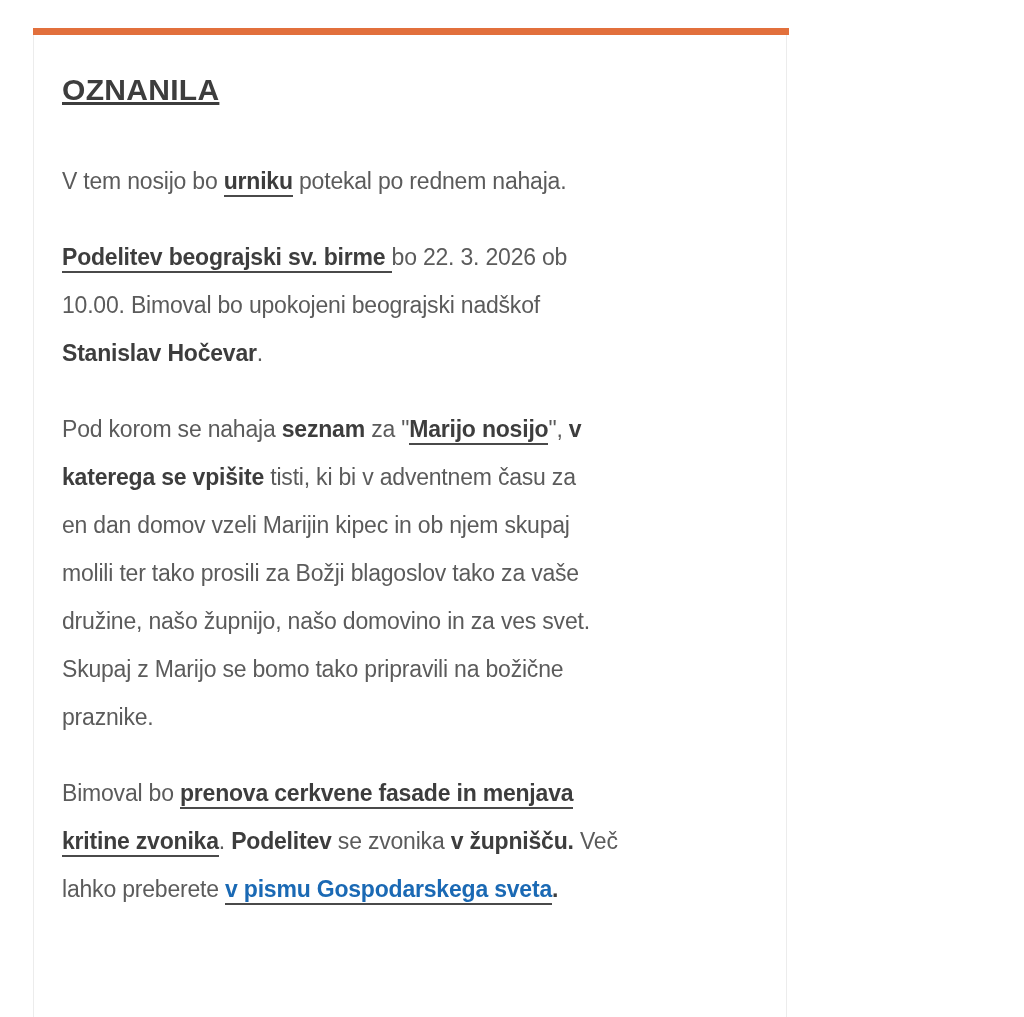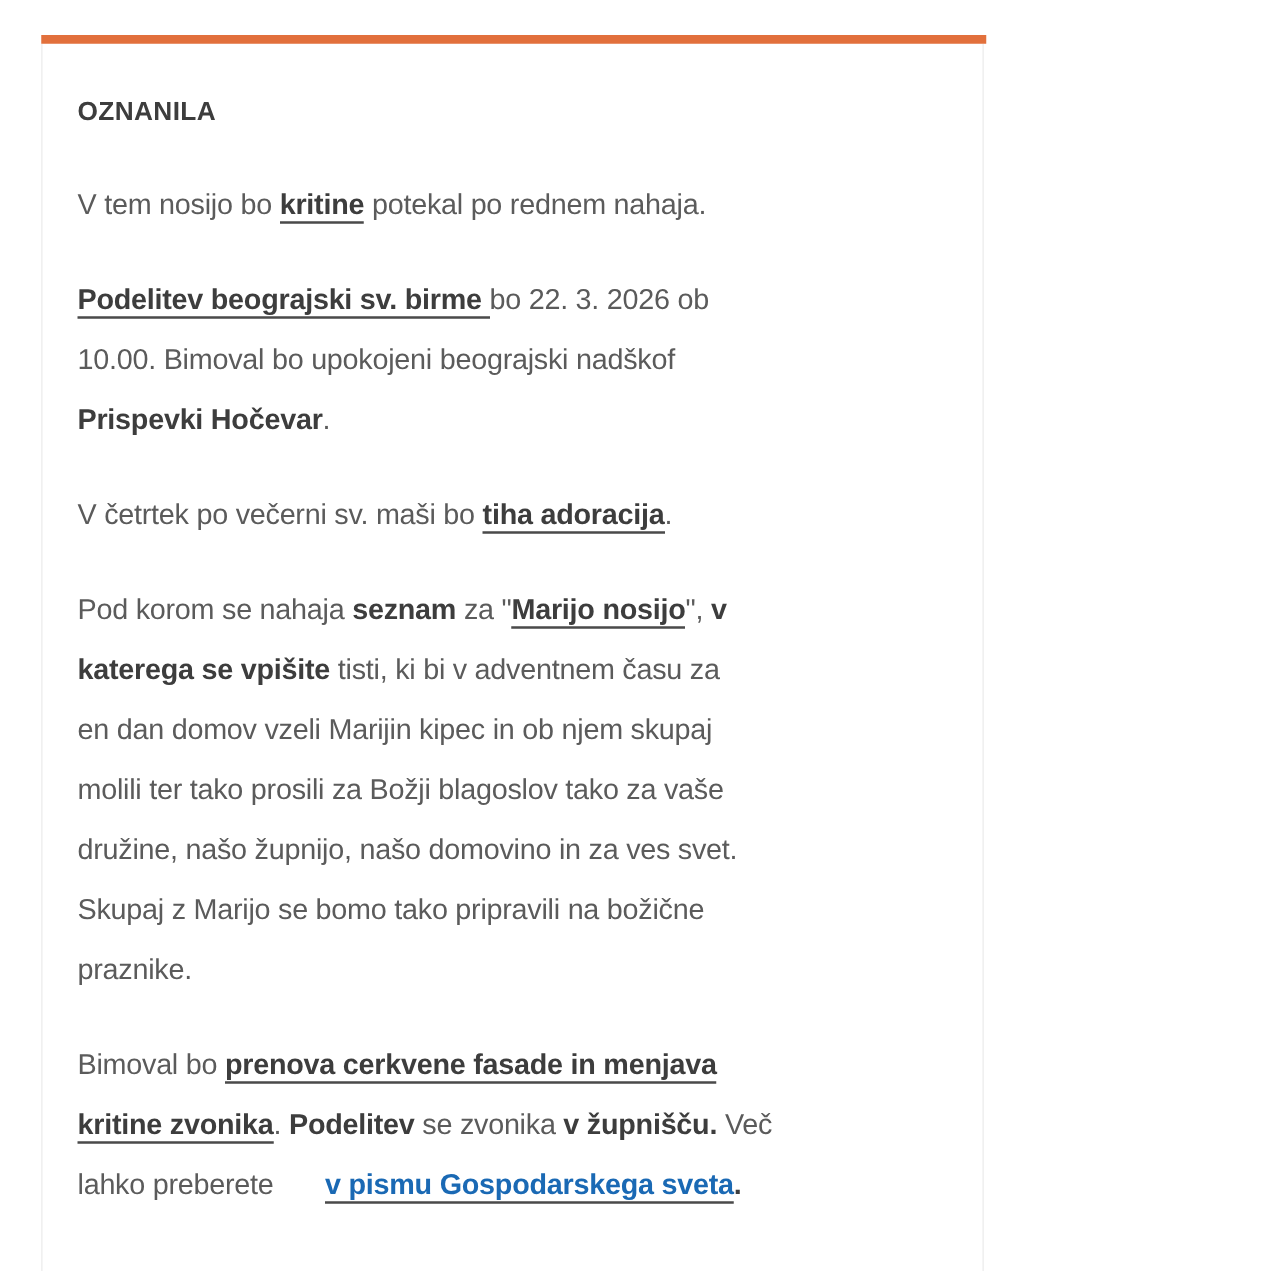--- a/index.html
+++ b/index.html
@@ -25,46 +25,46 @@
     background:var(--card-bg);
     border-left:1px solid var(--card-border);
     border-right:1px solid var(--card-border);
     padding:40px 27px 0 28px;
   }
   .accent-bar{
     position:absolute;left:-1px;top:-7px;width:756px;height:7px;
     background:var(--accent);
   }
   h3.title{
-    margin:0 0 34px 0;
-    font-size:21px;line-height:30px;font-weight:bold;
+    margin:0 0 52px 0;
+    font-size:30px;line-height:30px;font-weight:bold;
     color:var(--emph-text);
     letter-spacing:.3px;
+    text-decoration:underline;
   }
   .content p{
     margin:0 0 28px 0;
     font-size:23px;line-height:48px;
     color:var(--body-text);
     letter-spacing:-.2px;
   }
   .content strong{color:var(--emph-text);font-weight:bold;}
   .content .u{border-bottom:2px solid var(--underline);padding-bottom:1px;}
   .content a{
     color:var(--link);font-weight:bold;text-decoration:none;
-    border-bottom:2px solid var(--underline);padding-bottom:1px;margin-left:35px;
+    border-bottom:2px solid var(--underline);padding-bottom:1px;
   }
 </style>
 </head>
 <body>
 
 <div class="page">
   <div class="card">
     <div class="accent-bar"></div>
     <h3 class="title">OZNANILA</h3>
     <div class="content" id="content">
-        <p><span>V tem nosijo bo </span><strong class="u">kritine</strong><span> potekal po rednem nahaja.</span></p>
-        <p><strong class="u">Podelitev beograjski sv. birme </strong><span>bo 22. 3. 2026 ob<br>10.00. Bimoval bo upokojeni beograjski nadškof<br></span><strong>Prispevki Hočevar</strong><span>.</span></p>
-        <p><span>V četrtek po večerni sv. maši bo </span><strong class="u">tiha adoracija</strong><span>.</span></p>
+        <p><span>V tem nosijo bo </span><strong class="u">urniku</strong><span> potekal po rednem nahaja.</span></p>
+        <p><strong class="u">Podelitev beograjski sv. birme </strong><span>bo 22. 3. 2026 ob<br>10.00. Bimoval bo upokojeni beograjski nadškof<br></span><strong>Stanislav Hočevar</strong><span>.</span></p>
         <p><span>Pod korom se nahaja </span><strong>seznam</strong><span> za "</span><strong class="u">Marijo nosijo</strong><span>", </span><strong>v<br>katerega se vpišite</strong><span> tisti, ki bi v adventnem času za<br>en dan domov vzeli Marijin kipec in ob njem skupaj<br>molili ter tako prosili za Božji blagoslov tako za vaše<br>družine, našo župnijo, našo domovino in za ves svet.<br>Skupaj z Marijo se bomo tako pripravili na božične<br>praznike.</span></p>
         <p><span>Bimoval bo </span><strong class="u">prenova cerkvene fasade in menjava<br>kritine zvonika</strong><span>. </span><strong>Podelitev</strong><span> se zvonika </span><strong>v župnišču.</strong><span> Več<br>lahko preberete </span><a href="#">v pismu Gospodarskega sveta</a><strong>.</strong></p>
       </div>
   </div>
 </div>
 
 </body></html>

